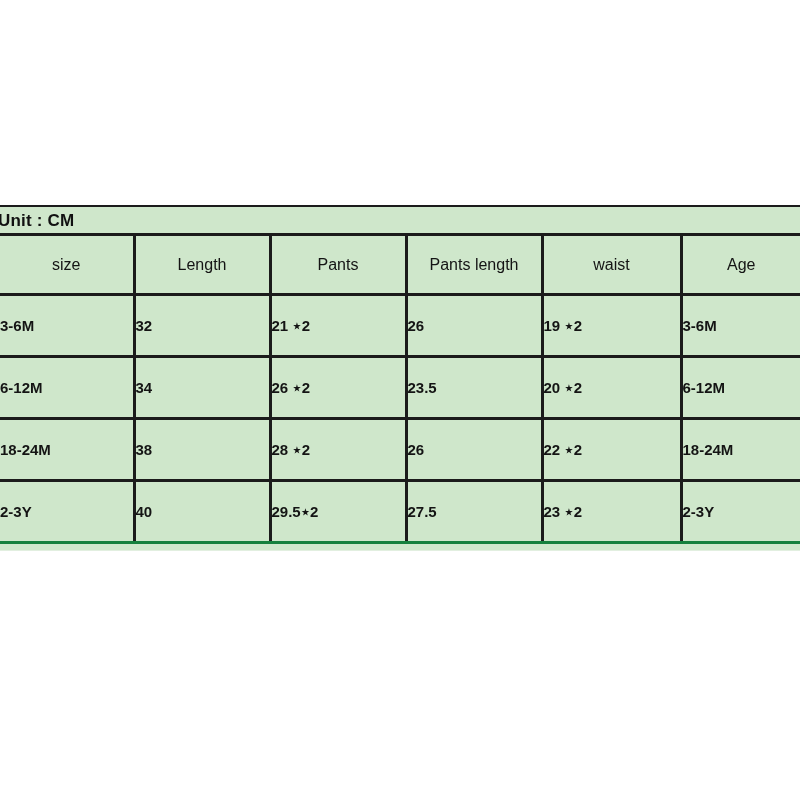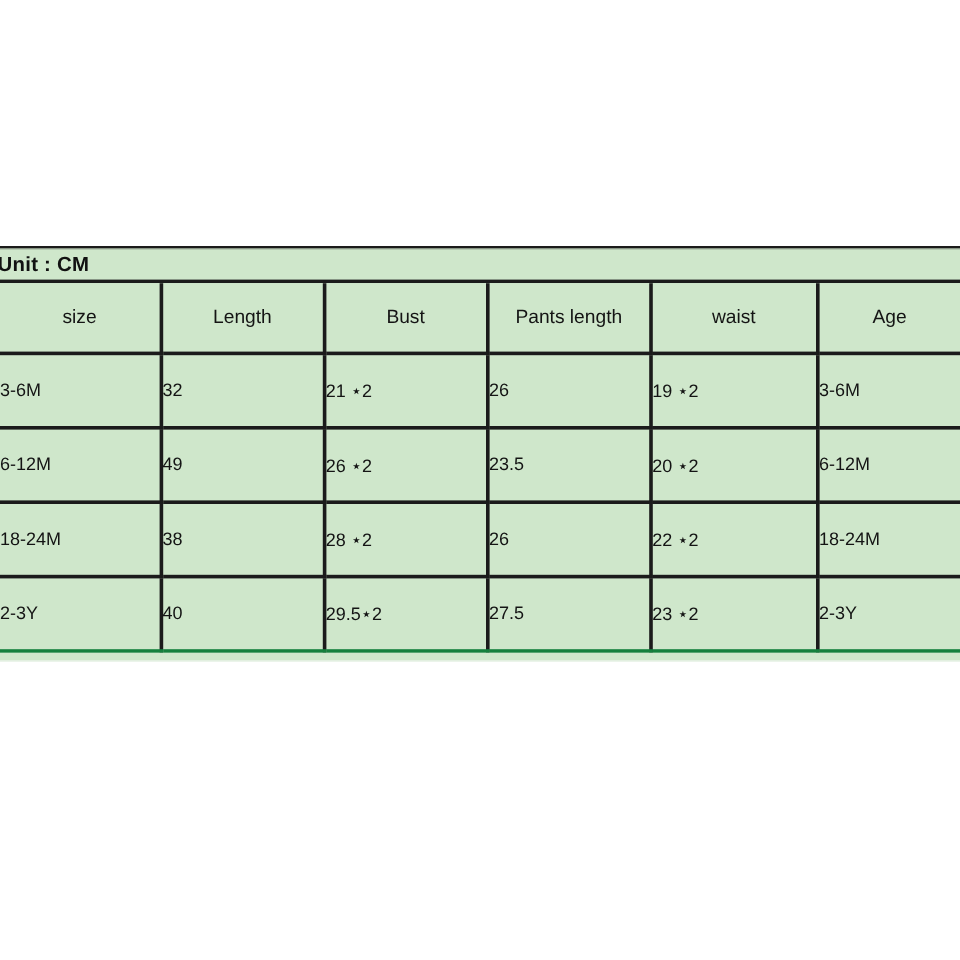--- a/index.html
+++ b/index.html
@@ -81,20 +81,21 @@
   table.size-grid td:last-child {
     border-right: none;
   }
   table.size-grid tr.header-row th {
     height: 57px;
     font-size: 16px;
   }
   table.size-grid tr.data-row td {
     height: 59px;
     font-size: 15px;
+    font-weight: bold;
   }
   table.size-grid tr.data-row:last-child td {
     border-bottom: 3px solid #15803d;
   }
 
   
   .bottom-strip {
     height: 6px;
     background: #cfe7cb;
     border-bottom: 1px solid #e2efe0;
@@ -118,38 +119,38 @@
         <col class="c1">
         <col class="c2">
       <col class="c3">
         <col class="c4">
         <col class="c5">
     </colgroup>
     <thead>
       <tr class="header-row">
         <th>size</th>
         <th>Length</th>
-        <th>Bust</th>
+        <th>Pants</th>
         <th>Pants length</th>
         <th>waist</th>
         <th>Age</th>
       </tr>
     </thead>
     <tbody>
       <tr class="data-row">
         <td class="nowrap">3-6M</td>
         <td class="nowrap">32</td>
         <td class="nowrap">21 ⋆2</td>
         <td class="nowrap">26</td>
         <td class="nowrap">19 ⋆2</td>
         <td class="nowrap">3-6M</td>
       </tr>
       <tr class="data-row">
         <td class="nowrap">6-12M</td>
-        <td class="nowrap">49</td>
+        <td class="nowrap">34</td>
         <td class="nowrap">26 ⋆2</td>
         <td class="nowrap">23.5</td>
         <td class="nowrap">20 ⋆2</td>
         <td class="nowrap">6-12M</td>
       </tr>
       <tr class="data-row">
         <td class="nowrap">18-24M</td>
         <td class="nowrap">38</td>
         <td class="nowrap">28 ⋆2</td>
         <td class="nowrap">26</td>

